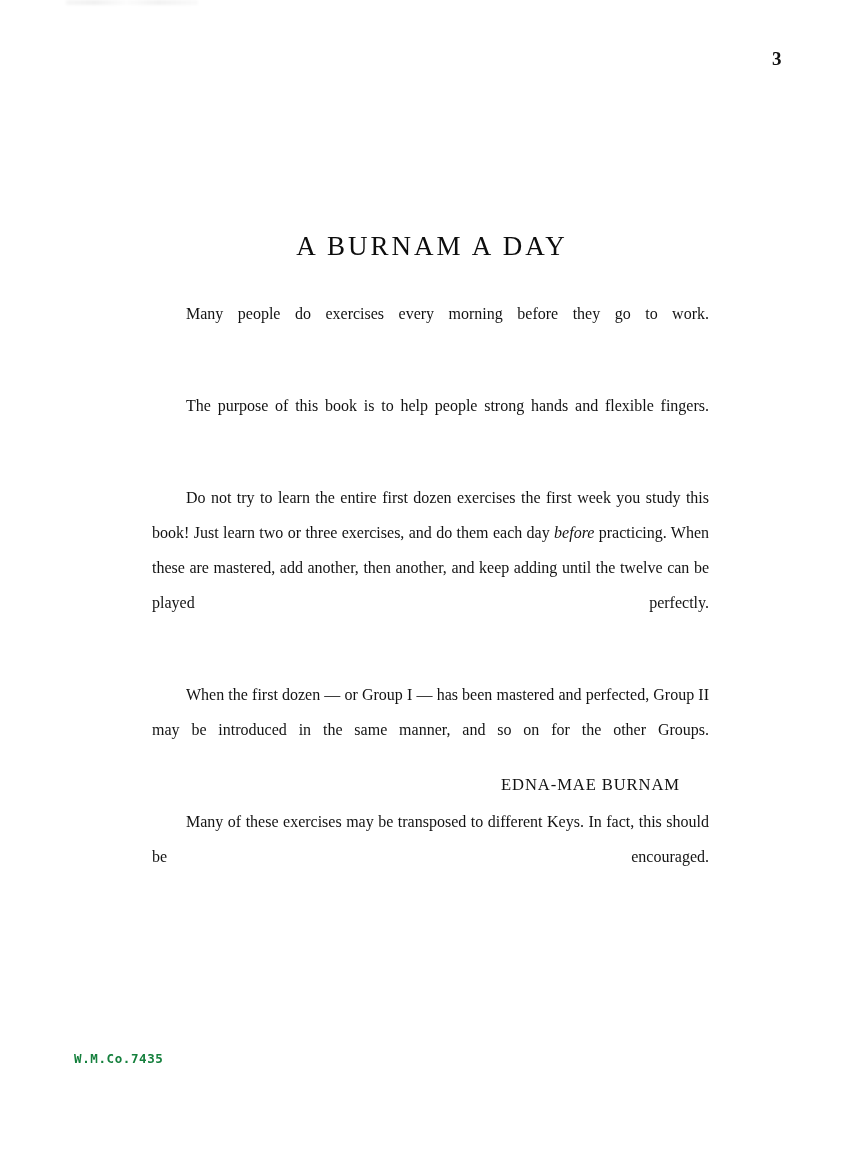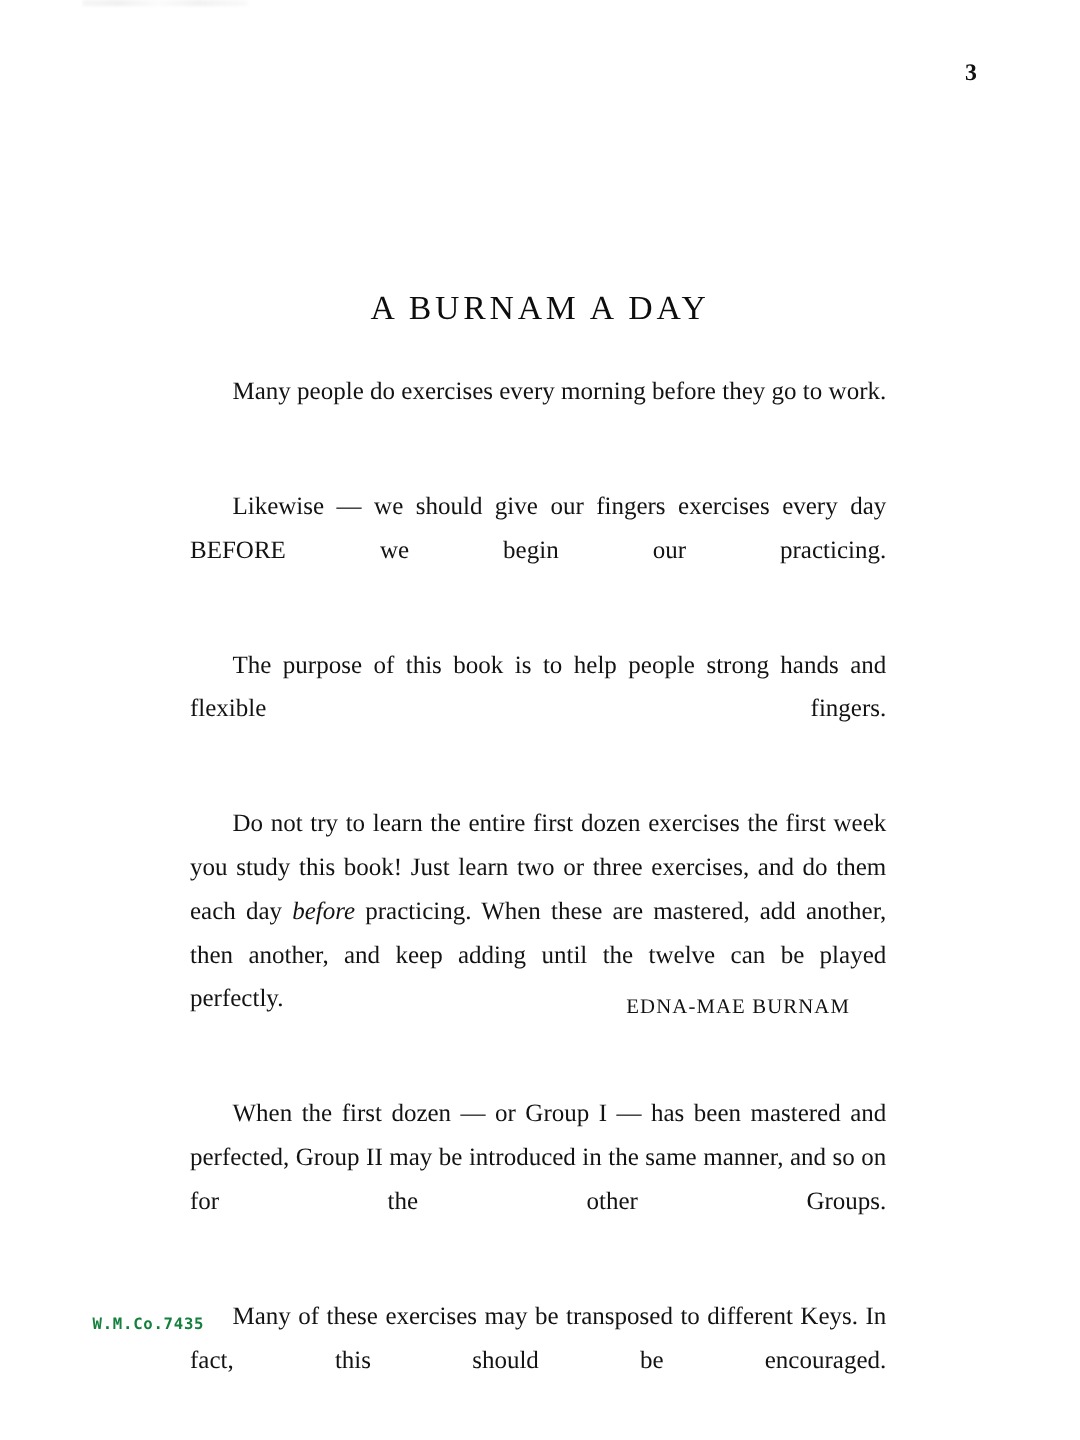--- a/index.html
+++ b/index.html
@@ -61,21 +61,21 @@
 
   .body-block {
     position: absolute;
     left: 152px;
     top: 296px;
     width: 557px;
   }
 
   .para {
     margin: 0 0 22px 0;
-    font-size: 20px;
+    font-size: 16px;
     line-height: 35px;
     text-align: justify;
     text-indent: 34px;
     color: #131313;
     -webkit-hyphens: none;
     hyphens: none;
   }
   .para:last-of-type { margin-bottom: 0; margin-top: 10px; }
 
   
@@ -90,21 +90,20 @@
 
   .signature {
     position: absolute;
     left: 152px;
     top: 775px;
     width: 528px;
     text-align: right;
     font-size: 16.6px;
     letter-spacing: 0.9px;
     color: #121212;
-    margin-top: 20px;
   }
 
   .plate-number {
     position: absolute;
     left: 74px;
     top: 1051px;
     font-family: "DejaVu Sans Mono", "Liberation Mono", monospace;
     font-size: 12.5px;
     font-weight: bold;
     letter-spacing: 0.6px;
@@ -119,21 +118,20 @@
   <div class="top-smudge"></div>
 
   <div class="page-number">3</div>
 
   <div class="title">A BURNAM A DAY</div>
 
   <div class="body-block">
 
     <p class="para">Many people do exercises every morning before they go to work.</p>
 
-    <p class="para">Likewise — we should give our fingers exercises every day BEFORE we begin our practicing.</p>
 
     <p class="para">The purpose of this book is to help people strong hands and flexible fingers.</p>
 
     <p class="para"><span>Do not try to learn the entire first dozen exercises the first week you study this book! Just learn two or three exercises, and do them each day </span><em>before</em><span> practicing. When these are mastered, add another, then another, and keep adding until the twelve can be played perfectly.</span></p>
 
     <p class="para">When the first dozen — or Group I — has been mastered and perfected, Group II may be introduced in the same manner, and so on for the other Groups.</p>
 
     <p class="para">Many of these exercises may be transposed to different Keys. In fact, this should be encouraged.</p>
 
   </div>

